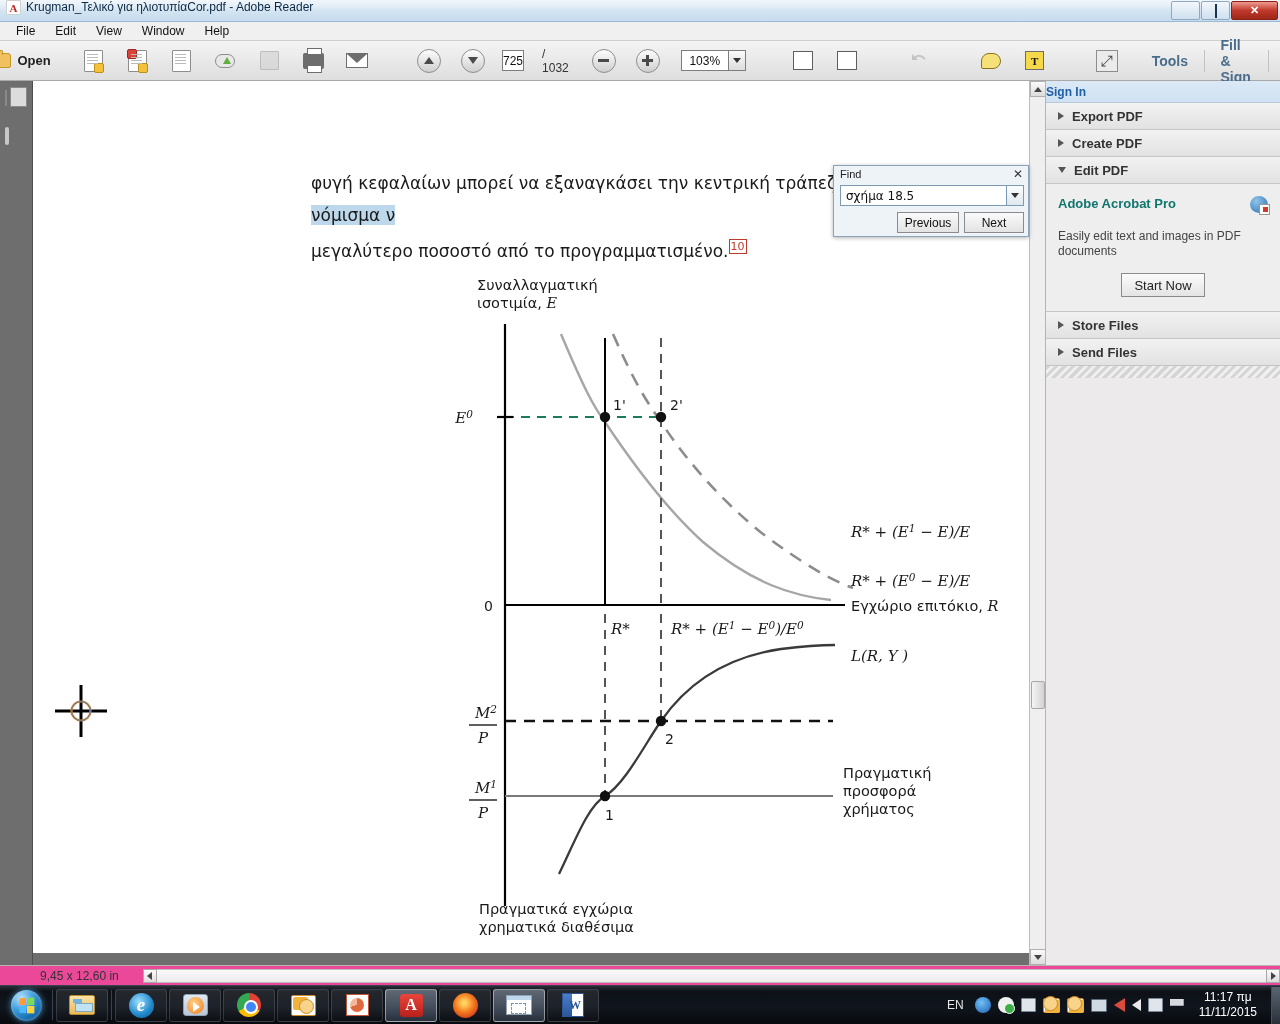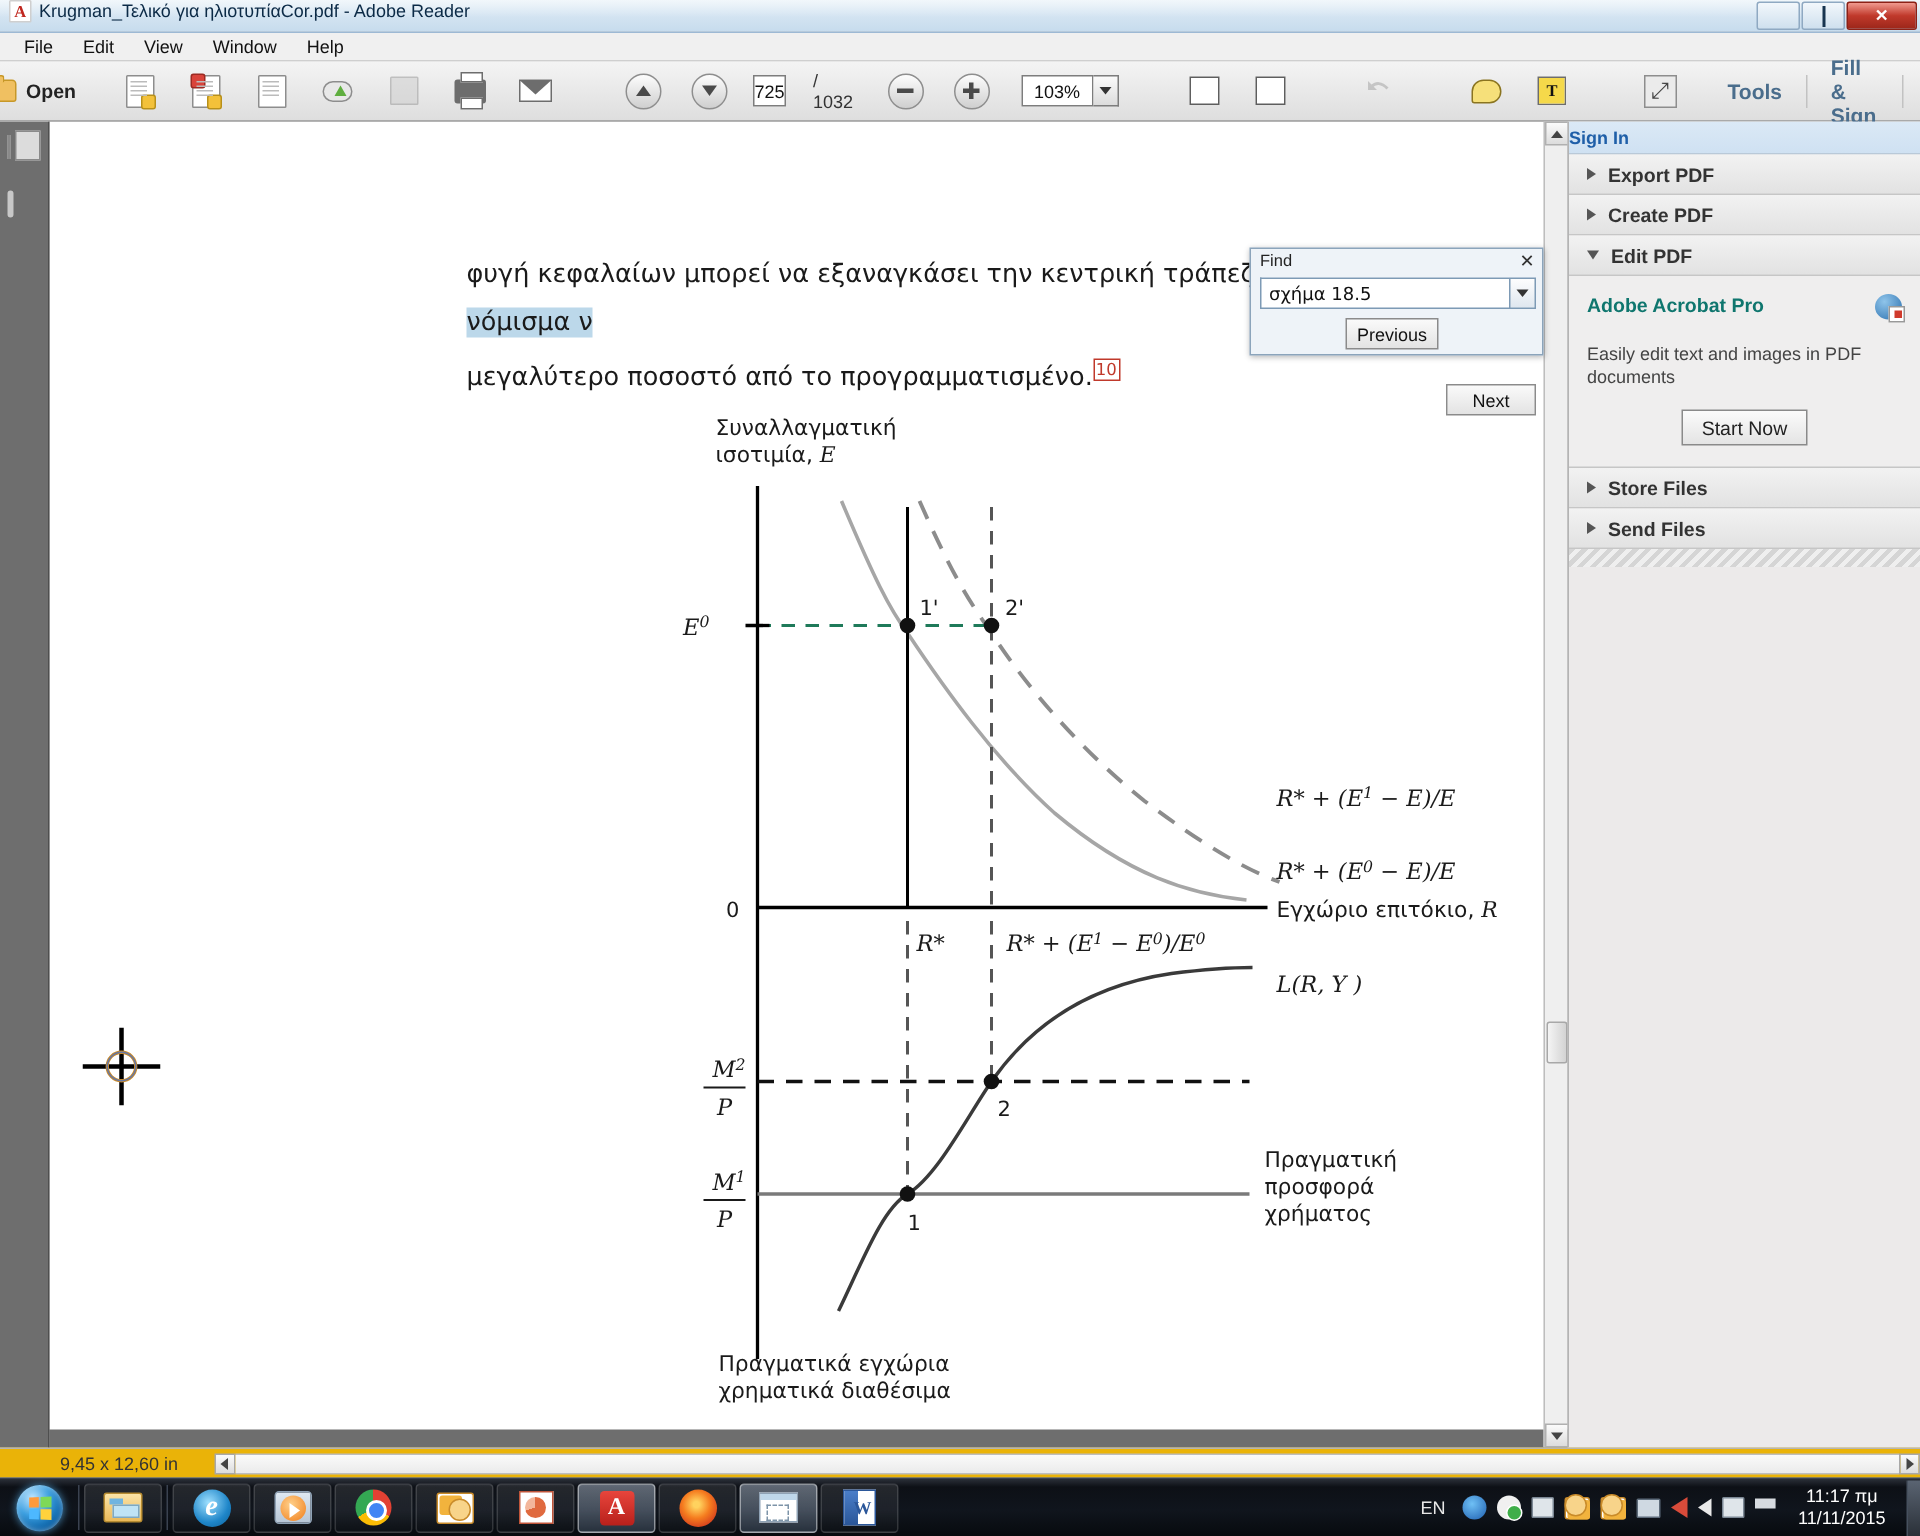--- a/index.html
+++ b/index.html
@@ -204,25 +204,25 @@
     flex:1; border:1px solid #7d9ab5; border-right:none; background:#fff;
     font-size:12px; padding:0 5px; color:#111; font-family:"DejaVu Sans",sans-serif; outline:none;
   }
   #find-drop { width:18px; border:1px solid #7d9ab5; background:linear-gradient(180deg,#fdfdfd,#dfe7ef);
     display:flex;align-items:center;justify-content:center;}
   .find-btn {
     position:absolute; top:46px; height:21px; background:linear-gradient(180deg,#fafafa,#e3e3e3);
     border:1px solid #8b8b8b; font-size:12px; color:#111;
   }
   #find-prev { left:63px; width:62px; }
-  #find-next { left:130px; width:60px;margin-top:44px; }
+  #find-next { left:130px; width:60px; }
 
   
   #statusbar {
-    height:20px; background:#eab308; border-top:1px solid #b5b5b5;
+    height:20px; background:#ec4899; border-top:1px solid #b5b5b5;
     display:flex; align-items:center; padding-left:40px; gap:8px; font-size:12px; color:#333;
   }
   #status-hscroll { margin-left:16px; flex:1; height:14px; display:flex; align-items:center; }
   .hs-arrow{width:14px;height:14px;background:linear-gradient(180deg,#fbfbfb,#dcdcdc);border:1px solid #a8a8a8;display:flex;align-items:center;justify-content:center;}
   .hs-track{flex:1;height:14px;background:linear-gradient(180deg,#fafafa,#ebebeb);border:1px solid #bdbdbd;border-left:none;border-right:none;}
 
   
   #taskbar {
     position:absolute; left:0; bottom:0; width:1280px; height:39px;
     background:linear-gradient(180deg,#2a2f38 0%,#0d1016 14%,#10151d 55%,#070a0e 100%);

